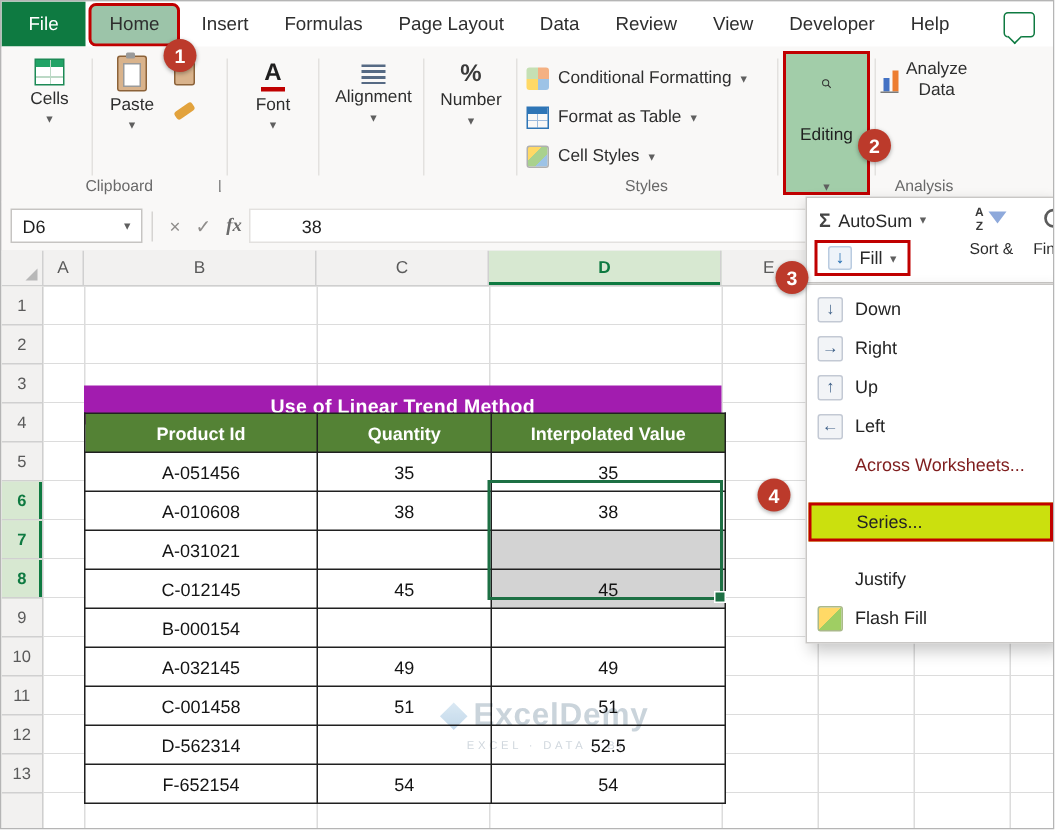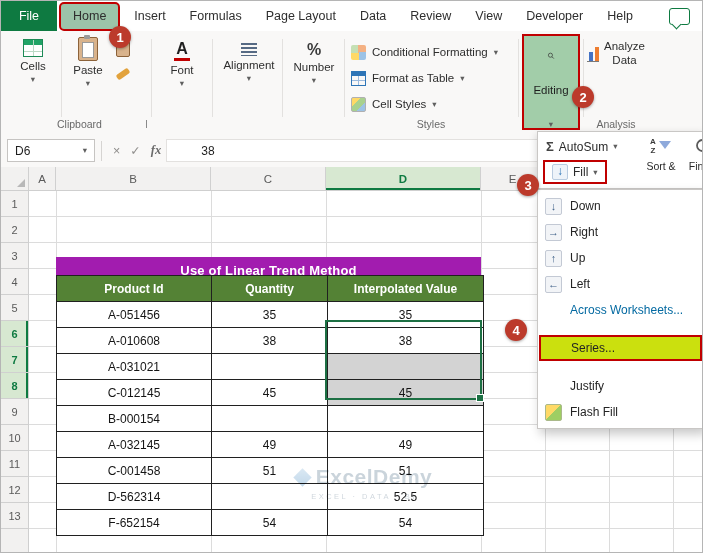--- a/index.html
+++ b/index.html
@@ -85,21 +85,21 @@
   .icon-sort{position:relative;width:24px;height:20px;}
   .sort-letters{position:absolute;left:1px;top:0;font-size:8px;line-height:1.15;color:#3a3a3a;font-weight:bold;display:flex;flex-direction:column;align-items:center;}
   .sort-funnel{position:absolute;right:2px;top:4px;width:0;height:0;border-left:6px solid transparent;border-right:6px solid transparent;border-top:8px solid #8ea9db;}
 
   
   .fill-menu{position:absolute;left:536px;top:188px;width:167px;box-sizing:border-box;background:#fff;border:1px solid #c9c7c5;box-shadow:3px 5px 10px rgba(0,0,0,.22);z-index:21;padding:3px 0;}
   .menu-item{height:26px;display:flex;align-items:center;gap:8px;padding:0 7px;font-size:12px;color:#242424;}
   .mi-icon{width:17px;height:17px;box-sizing:border-box;display:flex;align-items:center;justify-content:center;font-size:11px;color:#3d5f87;border:1px solid #c3c9d4;background:#f2f4f7;border-radius:2px;flex:none;}
   .mi-icon.empty{visibility:hidden;}
   .mi-icon.mi-flash{background:linear-gradient(135deg,#ffd966 0 50%,#9fce63 50%);border-color:#aab98a;}
-  .menu-item.disabled{color:#0369a1;}
+  .menu-item.disabled{color:#7f1d1d;}
   .menu-item.series{background:#cbe00e;border:2px solid #c00000;box-sizing:border-box;margin:12px 1px;padding:0 5px;}
 
   
   .badge{position:absolute;z-index:30;width:22px;height:22px;border-radius:50%;background:#bc3a2b;color:#fff;font-size:13px;font-weight:bold;display:flex;align-items:center;justify-content:center;box-shadow:0 1px 3px rgba(0,0,0,.35);}
   #b1{left:108px;top:25px;}
   #b2{left:571px;top:85px;}
   #b3{left:516px;top:173px;}
   #b4{left:504px;top:318px;}
   .mag{display:block;}
 </style>

